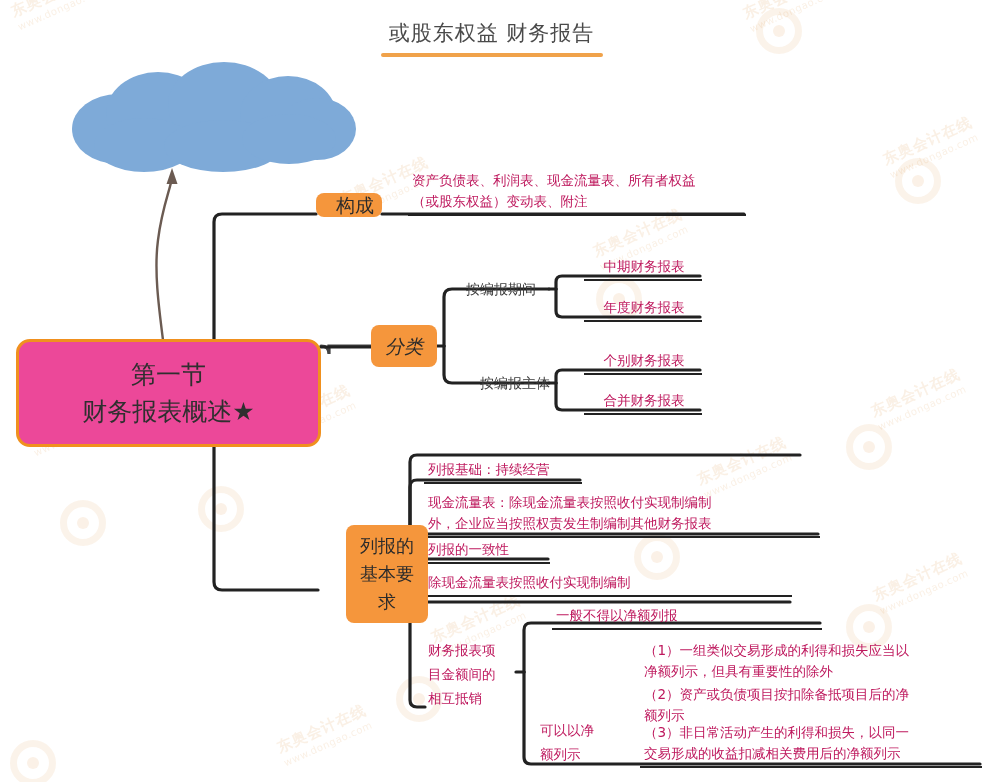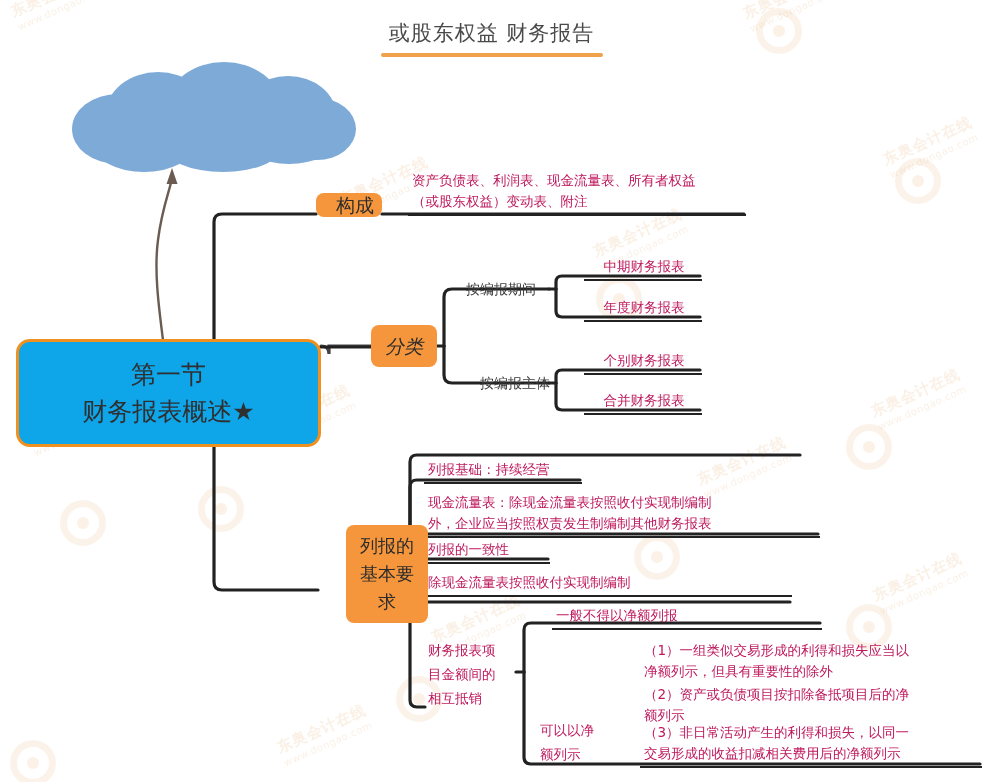--- a/index.html
+++ b/index.html
@@ -127,21 +127,21 @@
     z-index: 3;
     box-sizing: border-box;
   }
   #root-node {
     left: 16px;
     top: 339px;
     width: 305px;
     height: 108px;
     border: 3px solid #f0901e;
     border-radius: 14px;
-    background: #0ea5e9;
+    background: #ec4899;
     display: flex;
     flex-direction: column;
     align-items: center;
     justify-content: center;
     color: #2f2f2f;
     font-size: 25px;
     line-height: 37px;
     text-align: center;
   }
   .branch-node {

